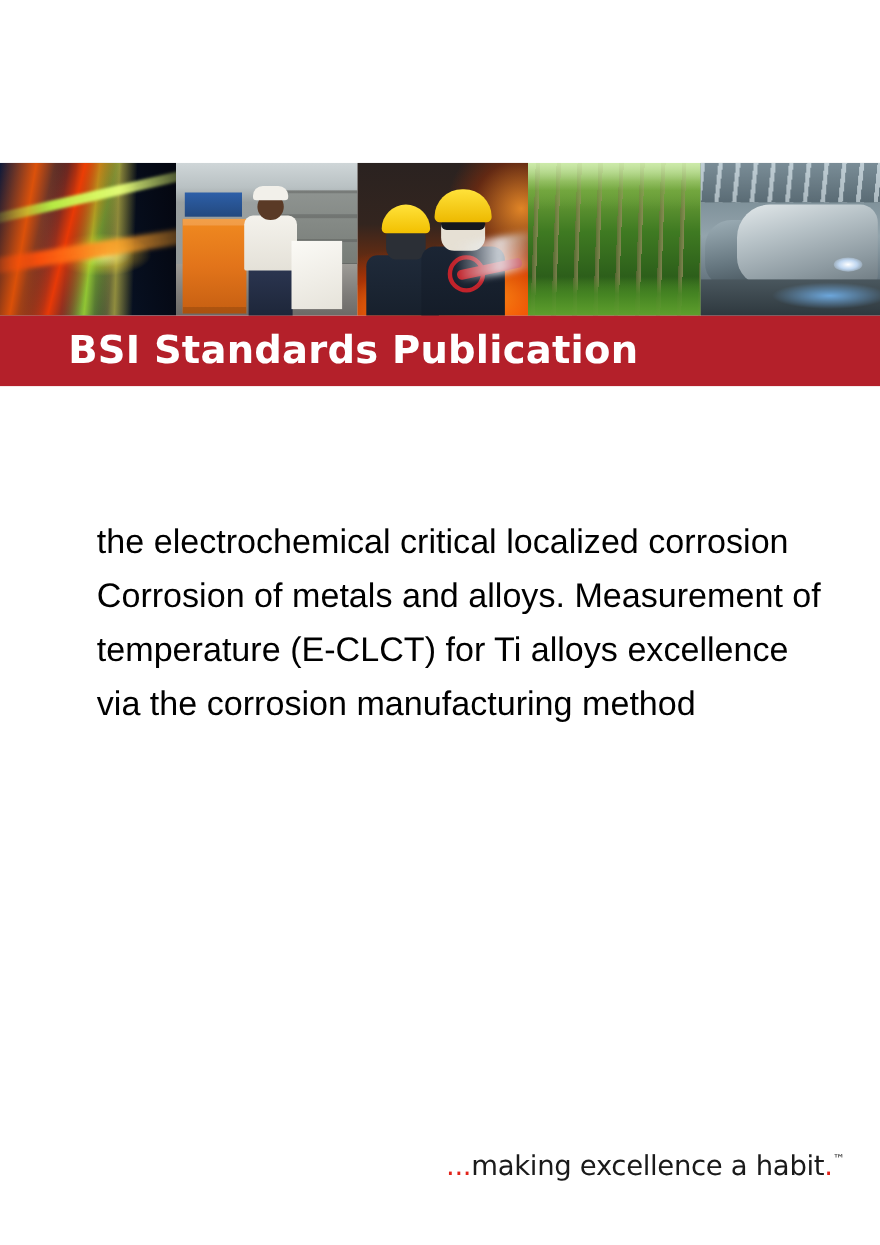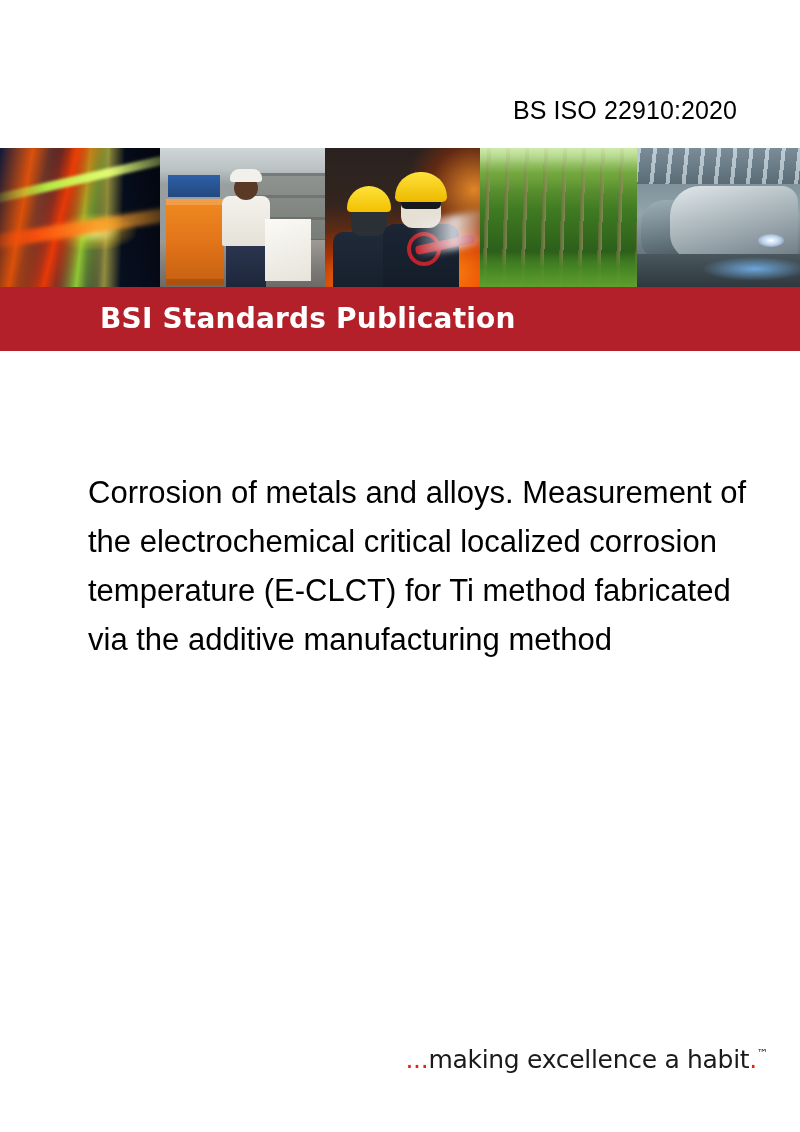--- a/index.html
+++ b/index.html
@@ -258,26 +258,25 @@
     width: 800px;
     height: 64px;
     background: #b4202a;
   }
   .red-banner-text {
     position: absolute;
     left: 62px;
     top: 50%;
     transform: translateY(-50%);
     color: #ffffff;
-    font-size: 28px;
+    font-size: 35px;
     line-height: 30px;
     font-weight: 600;
     letter-spacing: 0.2px;
     font-family: "DejaVu Sans", sans-serif;
-    margin-left: 38px;
   }
 
   
   .title-block {
     position: absolute;
     left: 88px;
     top: 468px;
     width: 712px;
   }
   .title-line {
@@ -322,21 +321,20 @@
     font-size: 11px;
     vertical-align: 11px;
     letter-spacing: 0;
   }
 </style>
 </head>
 <body>
 
 <div class="page">
 
-  <div class="std-number">BS ISO 22910:2020</div>
 
   <div class="photo-strip">
 
     <div class="photo-panel p1"></div>
 
     <div class="photo-panel p2">
       <div class="shelf"></div>
       <div class="floor"></div>
       <div class="crate"></div>
       <div class="crate2"></div>
@@ -375,22 +373,22 @@
       <div class="floor-glow"></div>
     </div>
 
   </div>
 
   <div class="red-banner">
     <div class="red-banner-text">BSI Standards Publication</div>
   </div>
 
   <div class="title-block">
+    <div class="title-line">the electrochemical critical localized corrosion</div>
     <div class="title-line">Corrosion of metals and alloys. Measurement of</div>
-    <div class="title-line">the electrochemical critical localized corrosion</div>
-    <div class="title-line">temperature (E-CLCT) for Ti method fabricated</div>
-    <div class="title-line">via the additive manufacturing method</div>
+    <div class="title-line">temperature (E-CLCT) for Ti alloys excellence</div>
+    <div class="title-line">via the corrosion manufacturing method</div>
   </div>
 
 
   <div class="tagline"><span class="lead-dots">...</span><span>making excellence a habit</span><span class="end-dot">.</span><span class="tm">™</span></div>
 
 </div>
 
 </body></html>

